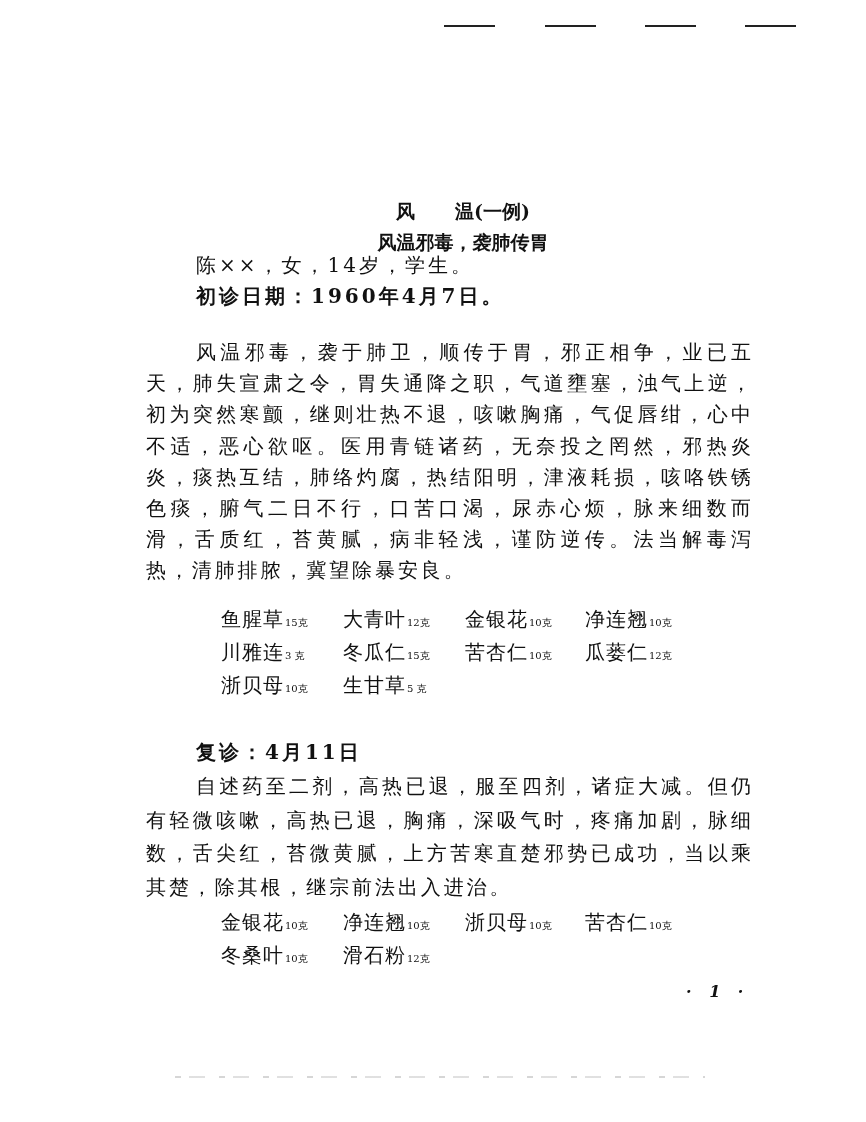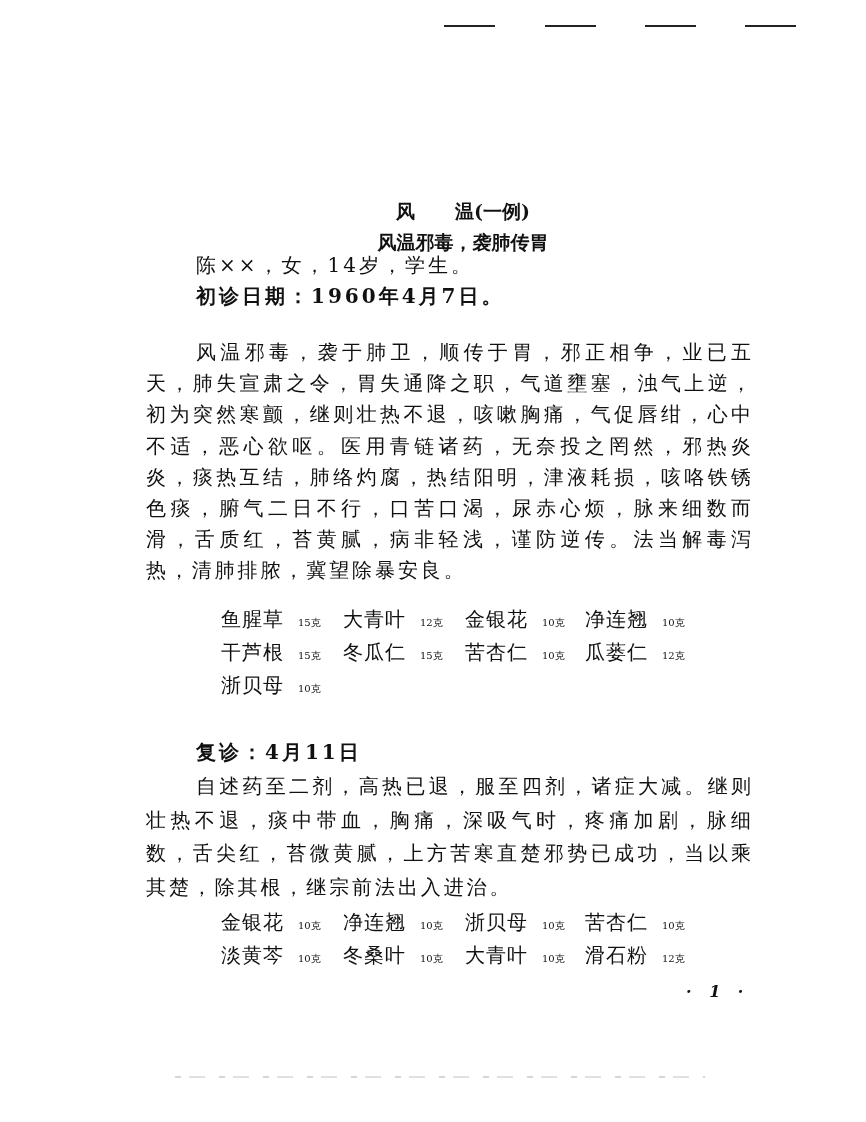--- a/index.html
+++ b/index.html
@@ -25,21 +25,21 @@
       line-height: 31.2px; letter-spacing: 2.9px; text-align: justify;
       text-indent: 50px;
     }
     .para.p2 { line-height: 33.5px; }
     .herbs {
       position: absolute; left: 221px; display: grid;
       grid-template-columns: 122px 122px 120px 122px;
     }
     .herb { font-size: 20px; white-space: nowrap; height: 33px; line-height: 24px; }
     .herb .name { letter-spacing: 1px; }
-    .herb .dose { font-size: 10px; letter-spacing: 0; margin-left: 14px; }
+    .herb .dose { font-size: 10px; letter-spacing: 0; margin-left: 1px; }
     .page-num {
       position: absolute; left: 686px; top: 982px; font-size: 16px;
       font-weight: bold; font-style: italic; letter-spacing: 6px;
     }
     .scan-noise {
       position: absolute; left: 175px; top: 1076px; width: 530px; height: 2px;
       background: repeating-linear-gradient(90deg, #bbb 0 6px, transparent 6px 14px, #ccc 14px 30px, transparent 30px 44px);
       opacity: 0.6;
     }
   </style>
@@ -59,37 +59,36 @@
 <div class="line" style="top:253px; left:196px;">陈××，女，14岁，学生。</div>
 <div class="line" style="top:284px; left:196px;font-weight:bold;">初诊日期：1960年4月7日。</div>
 
 <div class="para" style="top:329px;margin-top:8px;">风温邪毒，袭于肺卫，顺传于胃，邪正相争，业已五天，肺失宣肃之令，胃失通降之职，气道壅塞，浊气上逆，初为突然寒颤，继则壮热不退，咳嗽胸痛，气促唇绀，心中不适，恶心欲呕。医用青链诸药，无奈投之罔然，邪热炎炎，痰热互结，肺络灼腐，热结阳明，津液耗损，咳咯铁锈色痰，腑气二日不行，口苦口渴，尿赤心烦，脉来细数而滑，舌质红，苔黄腻，病非轻浅，谨防逆传。法当解毒泻热，清肺排脓，冀望除暴安良。</div>
 
 <div class="herbs" style="top:607px;">
   <div class="herb"><span class="name">鱼腥草</span><span class="dose">15克</span></div>
   <div class="herb"><span class="name">大青叶</span><span class="dose">12克</span></div>
   <div class="herb"><span class="name">金银花</span><span class="dose">10克</span></div>
   <div class="herb"><span class="name">净连翘</span><span class="dose">10克</span></div>
-  <div class="herb"><span class="name">干芦根</span><span class="dose">15克</span></div>
+  <div class="herb"><span class="name">川雅连</span><span class="dose">3 克</span></div>
   <div class="herb"><span class="name">冬瓜仁</span><span class="dose">15克</span></div>
   <div class="herb"><span class="name">苦杏仁</span><span class="dose">10克</span></div>
   <div class="herb"><span class="name">瓜蒌仁</span><span class="dose">12克</span></div>
   <div class="herb"><span class="name">浙贝母</span><span class="dose">10克</span></div>
+  <div class="herb"><span class="name">生甘草</span><span class="dose">5 克</span></div>
 </div>
 
 <div class="line" style="top:740px; left:196px; font-weight:bold;">复诊：4月11日</div>
 
-<div class="para p2" style="top:770px;">自述药至二剂，高热已退，服至四剂，诸症大减。继则壮热不退，痰中带血，胸痛，深吸气时，疼痛加剧，脉细数，舌尖红，苔微黄腻，上方苦寒直楚邪势已成功，当以乘其楚，除其根，继宗前法出入进治。</div>
+<div class="para p2" style="top:770px;">自述药至二剂，高热已退，服至四剂，诸症大减。但仍有轻微咳嗽，高热已退，胸痛，深吸气时，疼痛加剧，脉细数，舌尖红，苔微黄腻，上方苦寒直楚邪势已成功，当以乘其楚，除其根，继宗前法出入进治。</div>
 
 <div class="herbs" style="top:910px;">
   <div class="herb"><span class="name">金银花</span><span class="dose">10克</span></div>
   <div class="herb"><span class="name">净连翘</span><span class="dose">10克</span></div>
   <div class="herb"><span class="name">浙贝母</span><span class="dose">10克</span></div>
   <div class="herb"><span class="name">苦杏仁</span><span class="dose">10克</span></div>
-  <div class="herb"><span class="name">淡黄芩</span><span class="dose">10克</span></div>
   <div class="herb"><span class="name">冬桑叶</span><span class="dose">10克</span></div>
-  <div class="herb"><span class="name">大青叶</span><span class="dose">10克</span></div>
   <div class="herb"><span class="name">滑石粉</span><span class="dose">12克</span></div>
 </div>
 
 <div class="page-num">· 1 ·</div>
 
 <div class="scan-noise"></div>
 
 </body></html>

